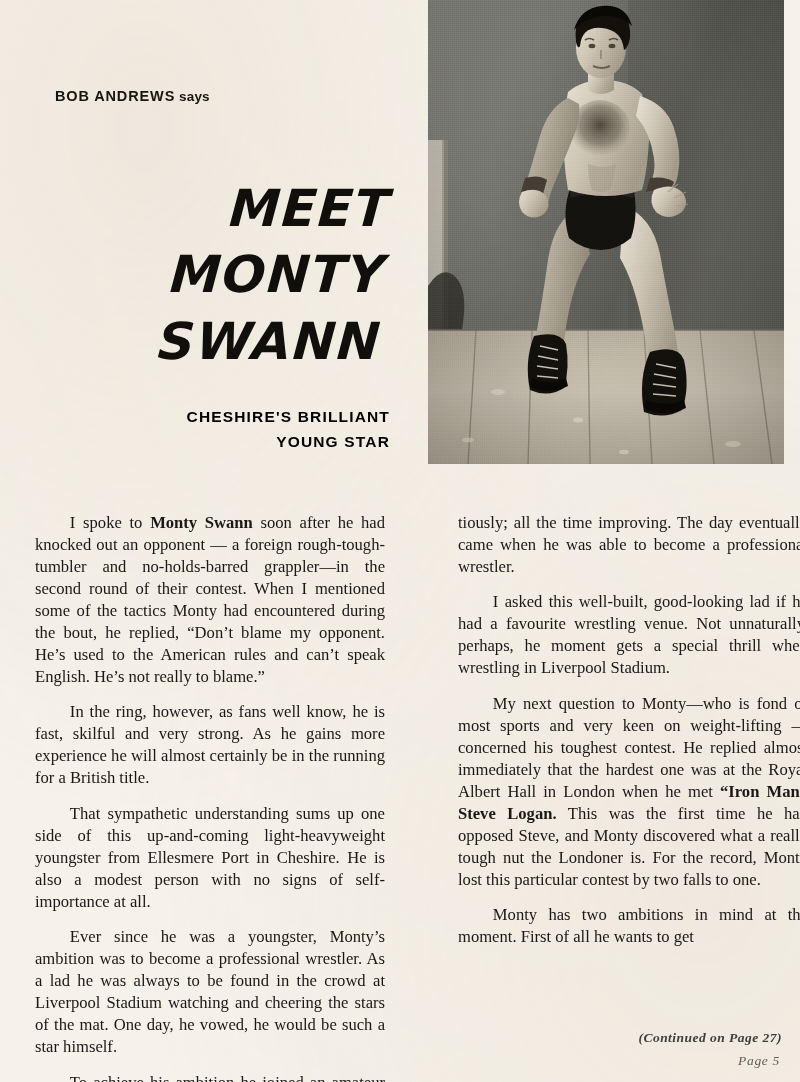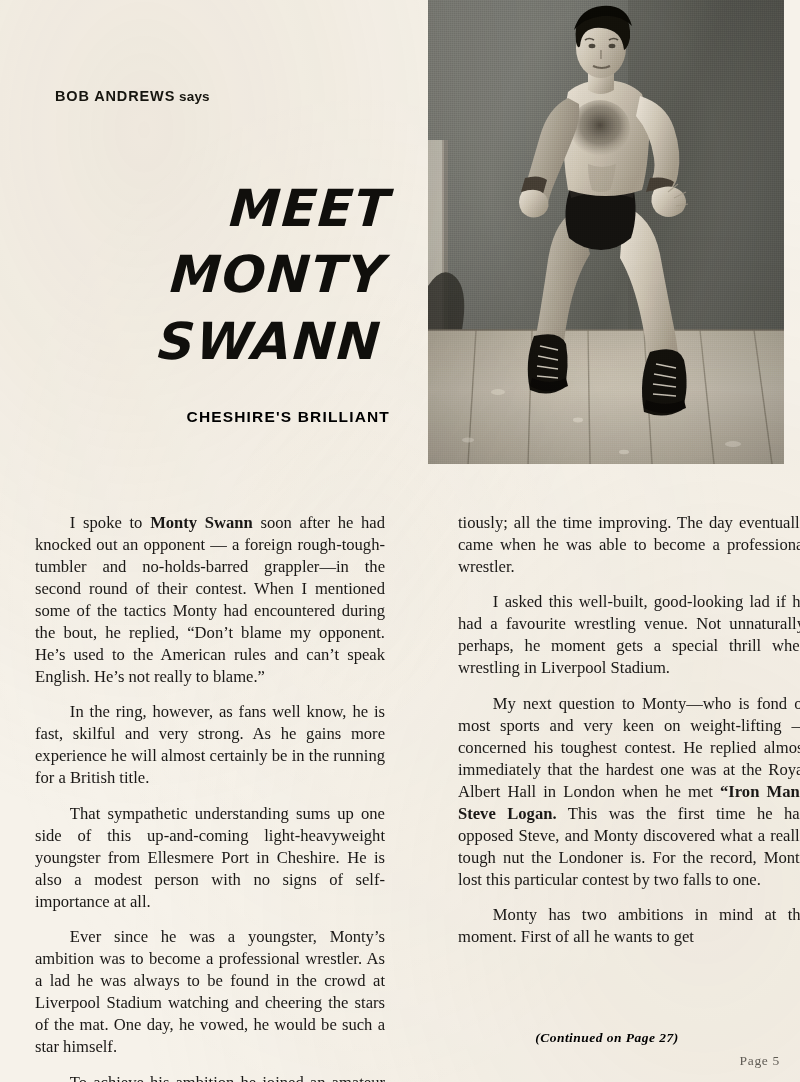--- a/index.html
+++ b/index.html
@@ -125,31 +125,32 @@
     text-indent: 2.1em;
   }
   .col p:last-child { margin-bottom: 0; }
   .col b { font-weight: bold; }
 
   .continued {
     position: absolute;
     left: 432px;
     top: 1030px;
     width: 350px;
-    text-align: center;
+    text-align: right;
     font-style: italic;
     font-weight: bold;
     font-size: 13.5px;
     letter-spacing: .035em;
-    color: #000000;
+    color: #404040;
   }
   .folio {
     position: absolute;
     right: 20px;
     top: 1053px;
+    font-style: italic;
     font-size: 13.5px;
     letter-spacing: .05em;
     color: #39352e;
     opacity: .78;
   }
 </style>
 </head>
 <body>
 
 <div class="page">
@@ -289,20 +290,21 @@
   </div>
 
   <div class="headline">
     <div>MEET</div>
     <div>MONTY</div>
     <div>SWANN</div>
   </div>
 
   <div class="subhead">
     <div>CHESHIRE'S  BRILLIANT</div>
+    <div>YOUNG  STAR</div>
   </div>
 
   <div class="col col-left">
       <p><span>I spoke to </span><b>Monty Swann</b><span> soon after he had knocked out an opponent — a foreign rough-tough-tumbler and no-holds-barred grappler—in the second round of their contest.  When I mentioned some of the tactics Monty had encountered during the bout, he replied, “Don’t blame my opponent.   He’s used to the American rules and can’t speak English.   He’s not really to blame.”</span></p>
       <p><span>In the ring, however, as fans well know, he is fast, skilful and very strong.   As he gains more experience he will almost certainly be in the running for a British title.</span></p>
       <p><span>That sympathetic understanding sums up one side of this up-and-coming light-heavyweight youngster from Ellesmere Port in Cheshire. He is also a modest person with no signs of self-importance at all.</span></p>
       <p><span>Ever since he was a youngster, Monty’s ambition was to become a professional wrestler.   As a lad he was always to be found in the crowd at Liverpool Stadium watching and cheering the stars of the mat. One day, he vowed, he would be such a star himself.</span></p>
       <p><span>To achieve his ambition he joined an amateur wrestling and weight-training club. He learnt, practised and trained conscien-</span></p>
     </div>
 

